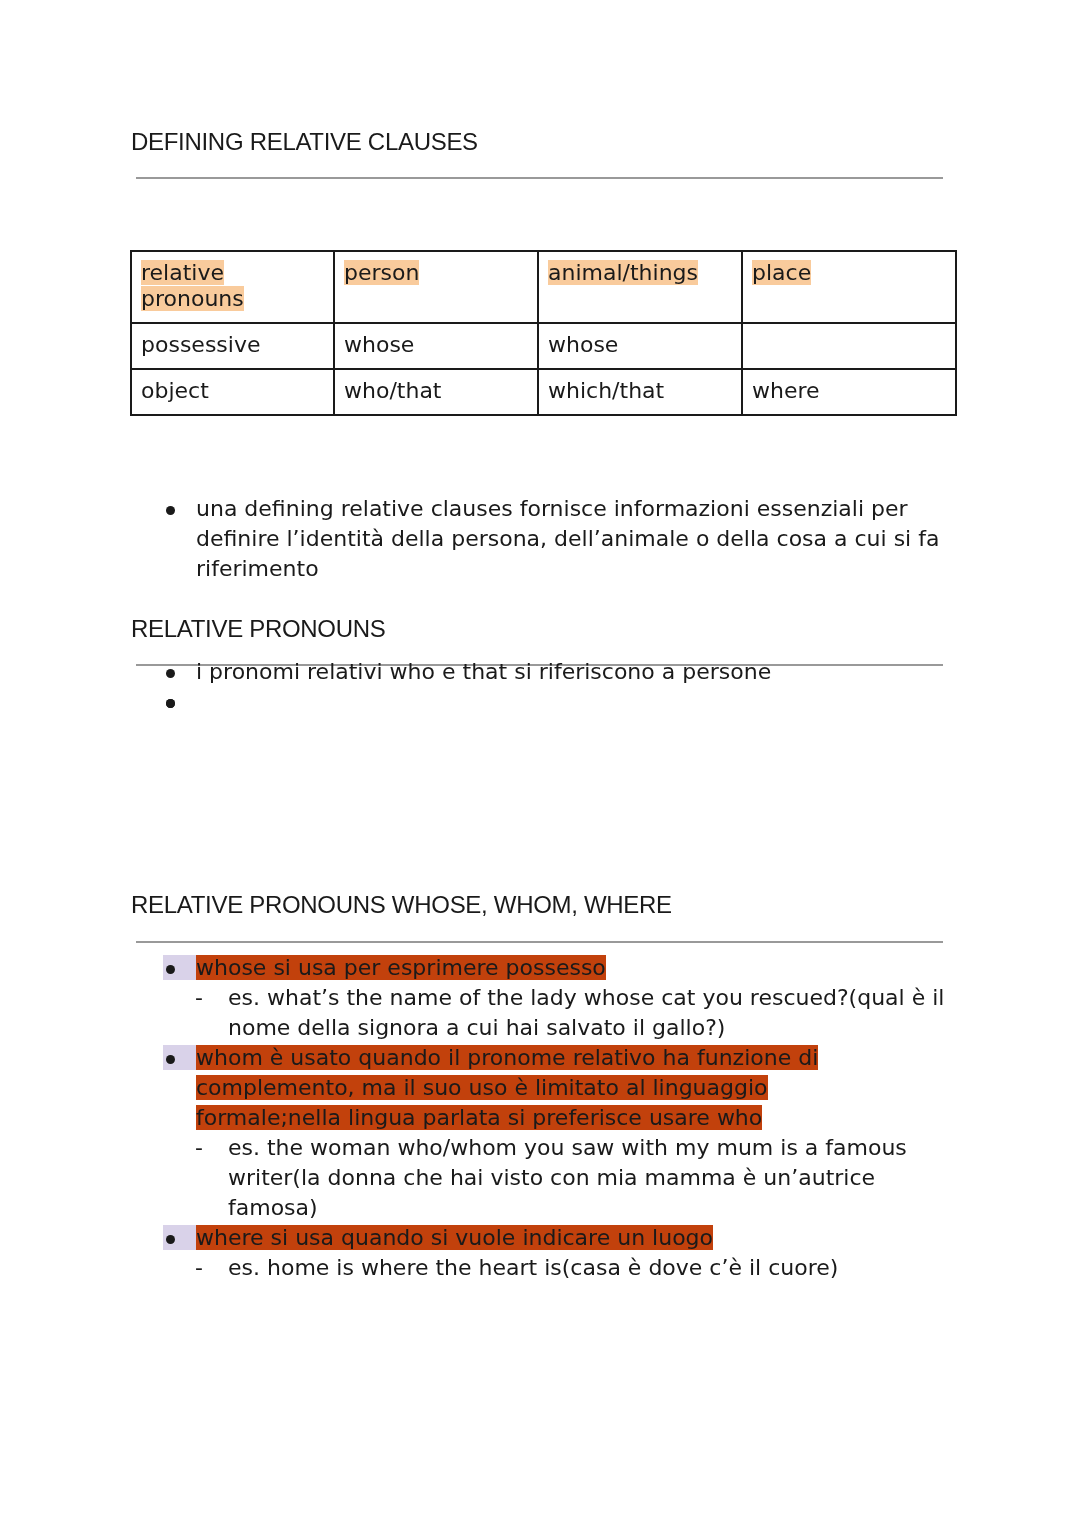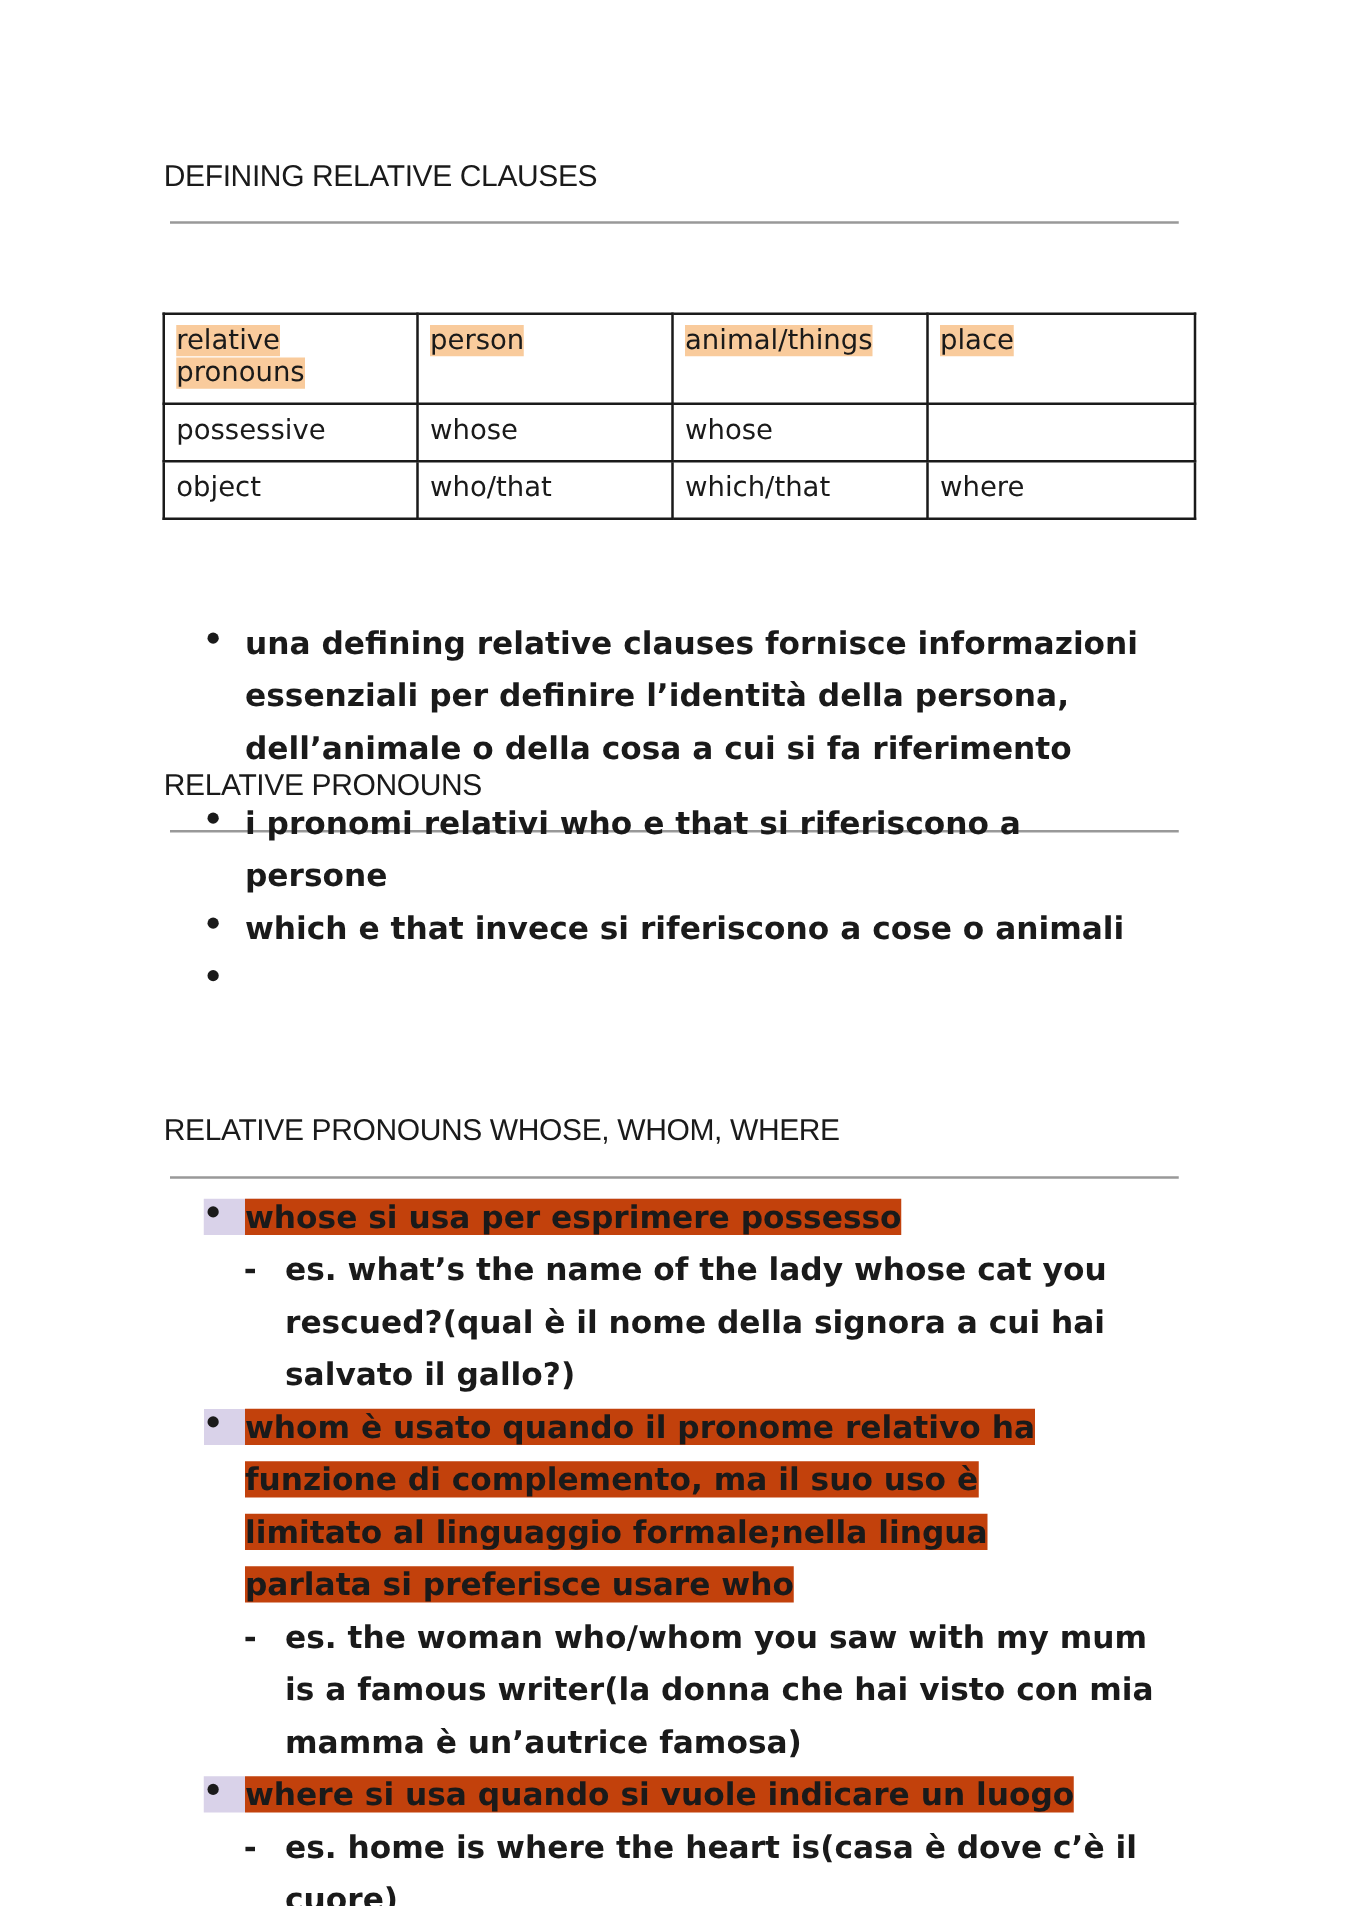--- a/index.html
+++ b/index.html
@@ -22,21 +22,21 @@
     table.rp td {
       border: 2px solid #1a1a1a; vertical-align: top; padding: 8px 8px 6px 9px;
       line-height: 26px;
     }
     table.rp tr.head td { height: 56px; }
     table.rp tr.body td { height: 30px; }
     .hl-orange { background: #f9cb9c; }
     .hl-purple { background: #c2410c; }
     ul.bl {
       position: absolute; left: 163px; margin: 0; padding: 0; list-style: none;
-      font-size: 25px; line-height: 42px; font-weight: bold;
+      font-size: 22px; line-height: 30px;
     }
     ul.bl li { position: relative; padding-left: 33px; }
     ul.bl li .dot {
       position: absolute; left: 3px; top: 12px; width: 9px; height: 9px; border-radius: 50%;
       background: #1a1a1a;
     }
     ul.sub { list-style: none; margin: 0; padding: 0; }
     ul.sub li { position: relative; padding-left: 65px; }
     ul.sub li .dash { position: absolute; left: 32px; top: 0; }
   </style>
@@ -72,28 +72,27 @@
 <ul class="bl" style="top:494px; width:780px;">
   <li>
     <span class="dot"></span>
     <span>una defining relative clauses fornisce informazioni essenziali per definire l’identità della persona, dell’animale o della cosa a cui si fa riferimento</span>
   </li>
 </ul>
 
 <h2 class="heading" style="top:615px;">RELATIVE PRONOUNS</h2>
 <div class="rule" style="top:664px;"></div>
 
-<ul class="bl" style="top:638px; width:775px;">
+<ul class="bl" style="top:657px; width:775px;">
   <li>
     <span class="dot"></span>
     <span>i pronomi relativi who e that si riferiscono a persone</span>
   </li>
   <li>
     <span class="dot"></span>
-    <span>which e that invece si riferiscono a cose o animali</span>
   </li>
   <li>
     <span class="dot"></span>
   </li>
 </ul>
 
 <h2 class="heading" style="top:891px;">RELATIVE PRONOUNS WHOSE, WHOM, WHERE</h2>
 <div class="rule" style="top:941px;"></div>
 
 <ul class="bl" style="top:953px; width:785px;">

